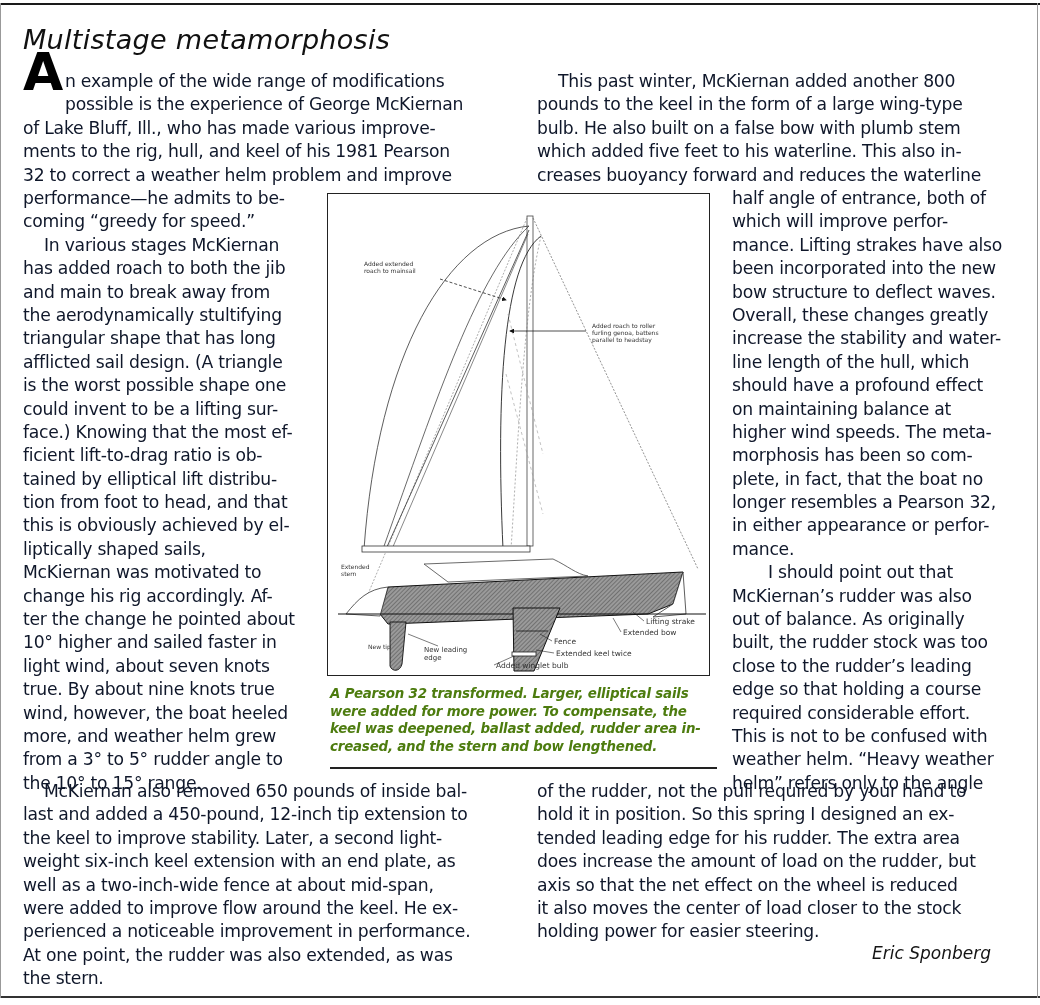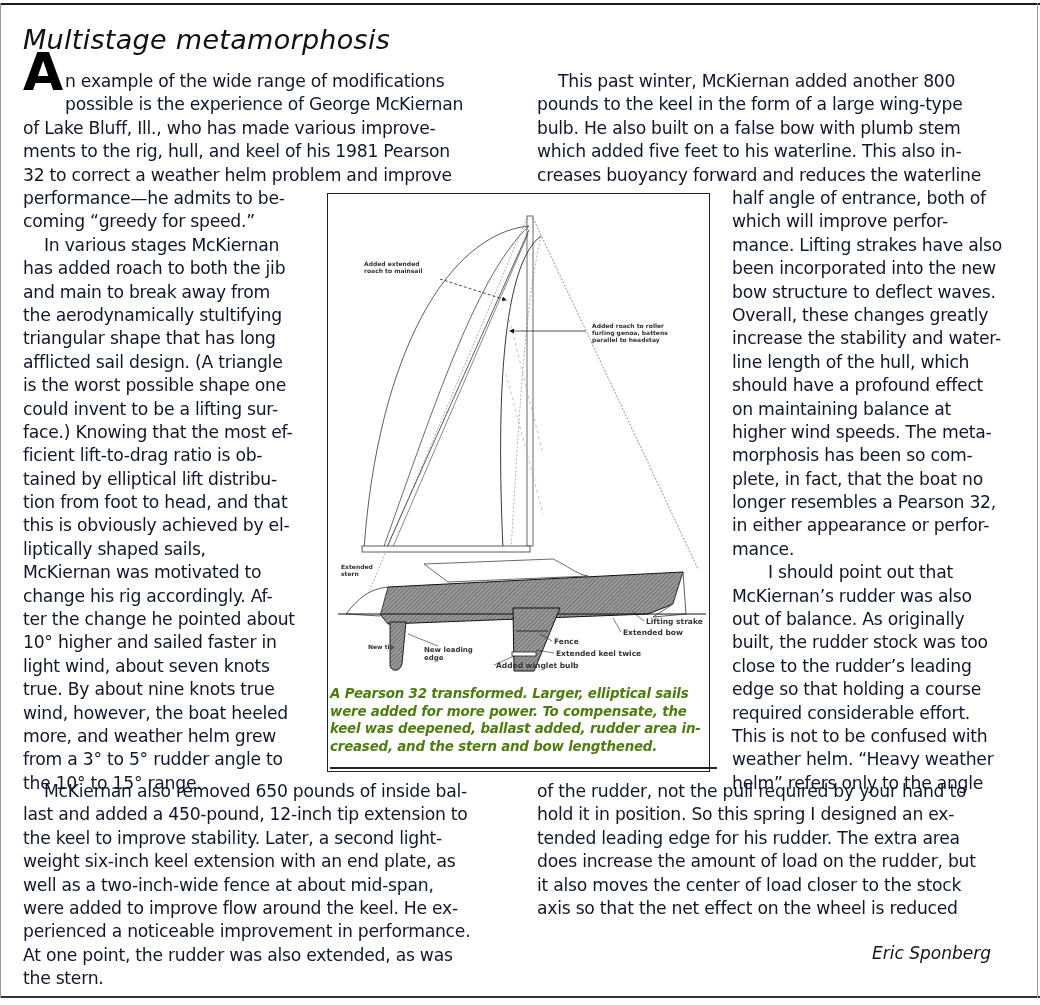--- a/index.html
+++ b/index.html
@@ -22,22 +22,22 @@
     letter-spacing: -0.25px; white-space: nowrap;
   }
   .col .line { display: block; height: 23.4px; }
   .indent { padding-left: 21px; }
   .indent2 { padding-left: 36px; }
   .dropcap {
     position: absolute; left: 23px; top: 46px;
     font-family: "DejaVu Sans", sans-serif; font-weight: bold; font-size: 52px; line-height: 52px; color: #000;
   }
   .figure-box {
-    position: absolute; left: 327px; top: 193px; width: 383px; height: 579px;
-    border: 1.5px solid #222; box-sizing: border-box; background: #fff; font-weight: bold;
+    position: absolute; left: 327px; top: 193px; width: 383px; height: 483px;
+    border: 1.5px solid #222; box-sizing: border-box; background: #fff;
   }
   .figure-box svg { position: absolute; left: 0; top: 0; }
   .caption {
     position: absolute; left: 330px; top: 685px; width: 385px;
     font-family: "DejaVu Sans", sans-serif; font-style: italic; font-weight: bold;
     font-size: 13.4px; line-height: 17.6px; color: #4d7c0f; letter-spacing: -0.2px; white-space: nowrap;
   }
   .caption .line { display: block; }
   .caption-rule { position: absolute; left: 330px; top: 767px; width: 387px; height: 1.5px; background: #222; }
   .byline {
@@ -142,22 +142,23 @@
     <span class="line">This is not to be confused with</span>
     <span class="line">weather helm. “Heavy weather</span>
     <span class="line">helm” refers only to the angle</span>
   </div>
 
 <div class="col" id="rc-bottom" style="left:537px; top:780px;">
     <span class="line">of the rudder, not the pull required by your hand to</span>
     <span class="line">hold it in position. So this spring I designed an ex-</span>
     <span class="line">tended leading edge for his rudder. The extra area</span>
     <span class="line">does increase the amount of load on the rudder, but</span>
+    <span class="line">axis so that the net effect on the wheel is reduced</span>
     <span class="line">it also moves the center of load closer to the stock</span>
-    <span class="line">axis so that the net effect on the wheel is reduced</span>
+    <span class="line">holding power for easier steering.</span>
   </div>
 
 <div class="byline">Eric Sponberg</div>
 
 <div class="figure-box">
   <svg width="383" height="483" viewBox="0 0 383 483">
     <defs>
       <pattern id="hatch" width="3" height="3" patternUnits="userSpaceOnUse" patternTransform="rotate(45)">
         <rect width="3" height="3" fill="#9a9a9a"></rect>
         <line x1="0" y1="0" x2="0" y2="3" stroke="#555" stroke-width="1.2"></line>

